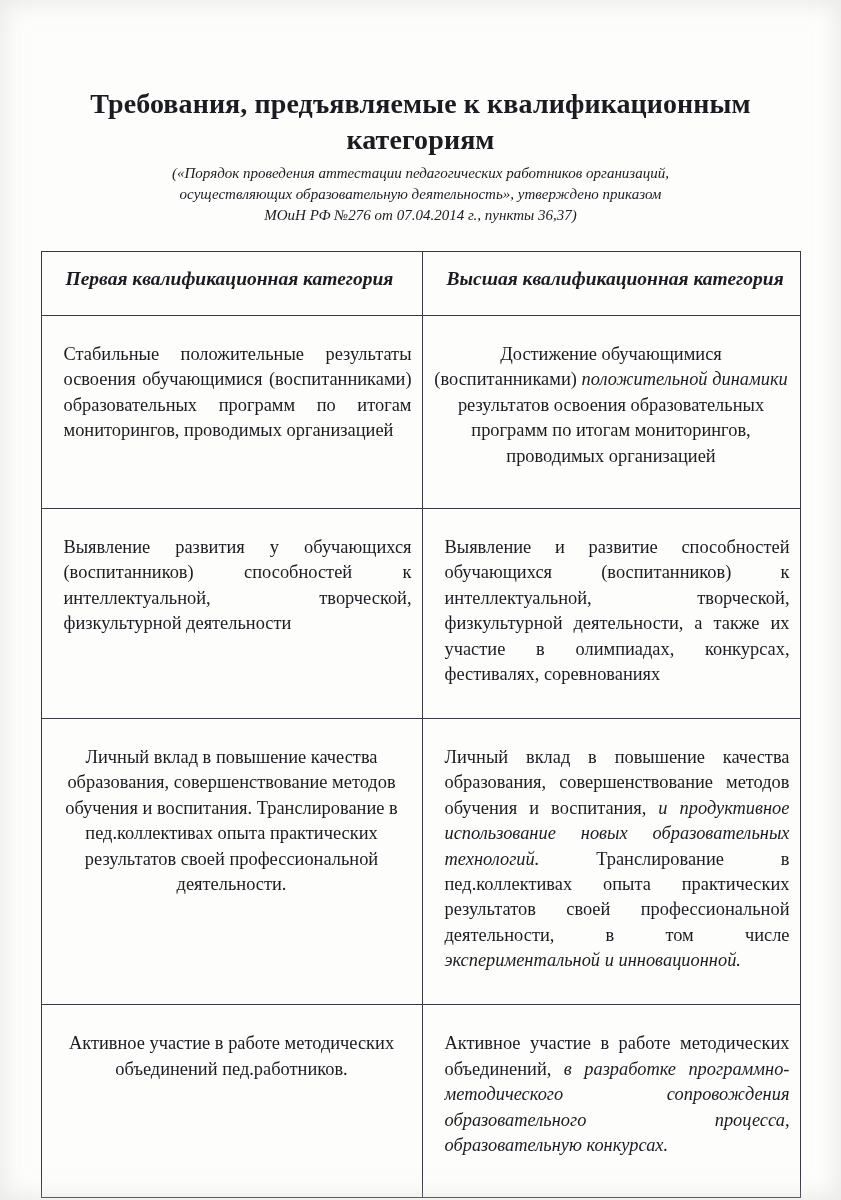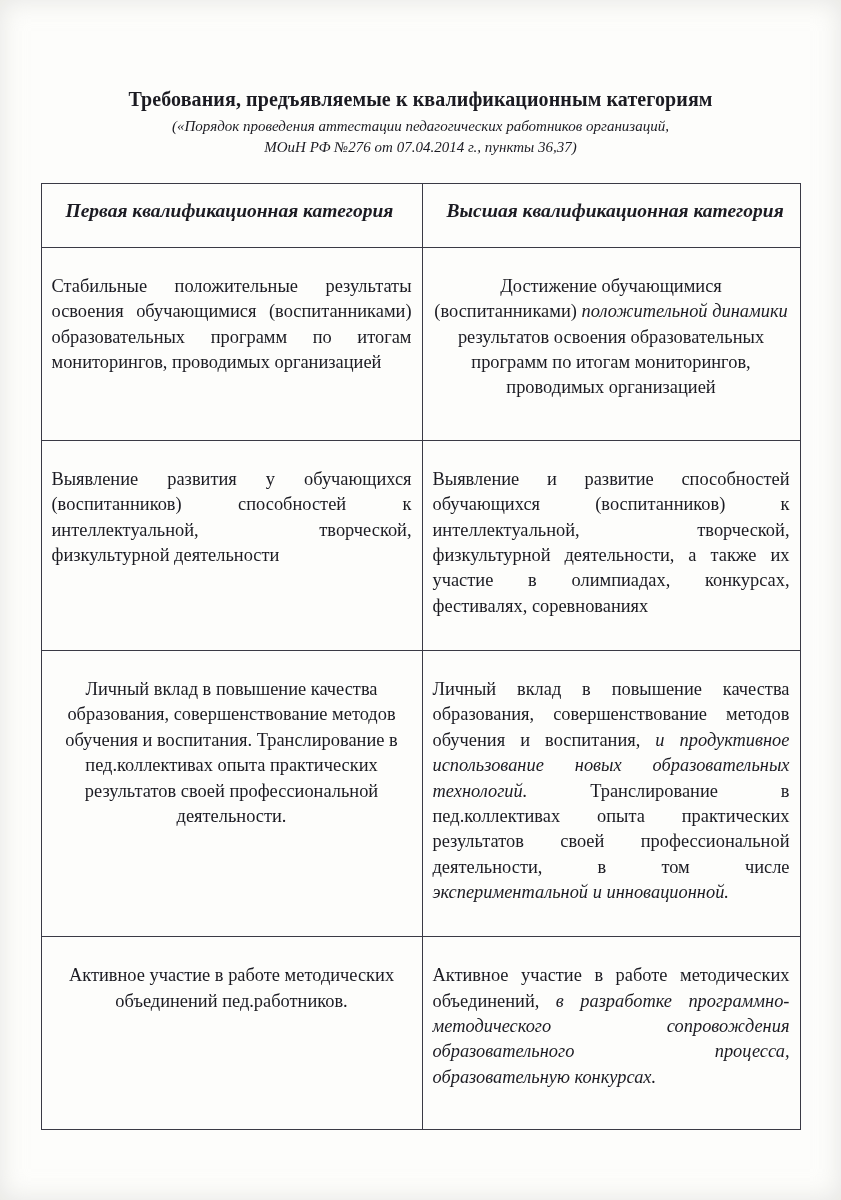--- a/index.html
+++ b/index.html
@@ -33,21 +33,21 @@
     right: 0;
     top: 0;
     padding: 86px 40px 0 40px;
     box-sizing: border-box;
   }
   .title-block {
     text-align: center;
     margin-bottom: 24px;
   }
   .doc-title {
-    font-size: 20px;
+    font-size: 28px;
     font-weight: bold;
     line-height: 1.3;
     letter-spacing: 0.1px;
     margin-bottom: 4px;
   }
   .doc-subtitle {
     font-style: italic;
     font-size: 15px;
     line-height: 1.42;
     padding: 0 14px;
@@ -74,38 +74,39 @@
     font-size: 19.5px;
     line-height: 1.38;
     padding: 14px 10px 22px 24px;
   }
   table.req-table col.c1 { width: 50.2%; }
   table.req-table col.c2 { width: 49.8%; }
   .cell-text {
     font-size: 18.4px;
     line-height: 1.38;
   }
-  .just { text-align: justify; text-align-last: left; }
+  .just { text-align: justify; text-align-last: left; margin-left: 12px; }
   .left { text-align: center; }
   .ital { font-style: italic; }
   .row-a td { height: 172px; }
   .row-b td { height: 176px; }
   .row-c td { height: 262px; }
   .row-d td { height: 172px; font-family: Liberation Serif, serif; }
 </style>
 </head>
 <body>
 
 <div class="page">
   <div class="doc">
 
     <div class="title-block">
       <div class="doc-title">Требования, предъявляемые к квалификационным категориям</div>
       <div class="doc-subtitle">
         <span class="line">(«Порядок проведения аттестации педагогических работников организаций,</span>
+        <span class="line">осуществляющих образовательную деятельность»,  утверждено приказом</span>
         <span class="line">МОиН РФ №276 от 07.04.2014 г., пункты 36,37)</span>
       </div>
     </div>
 
     <table class="req-table">
       <colgroup>
         <col class="c1">
         <col class="c2">
       </colgroup>
       <thead>

